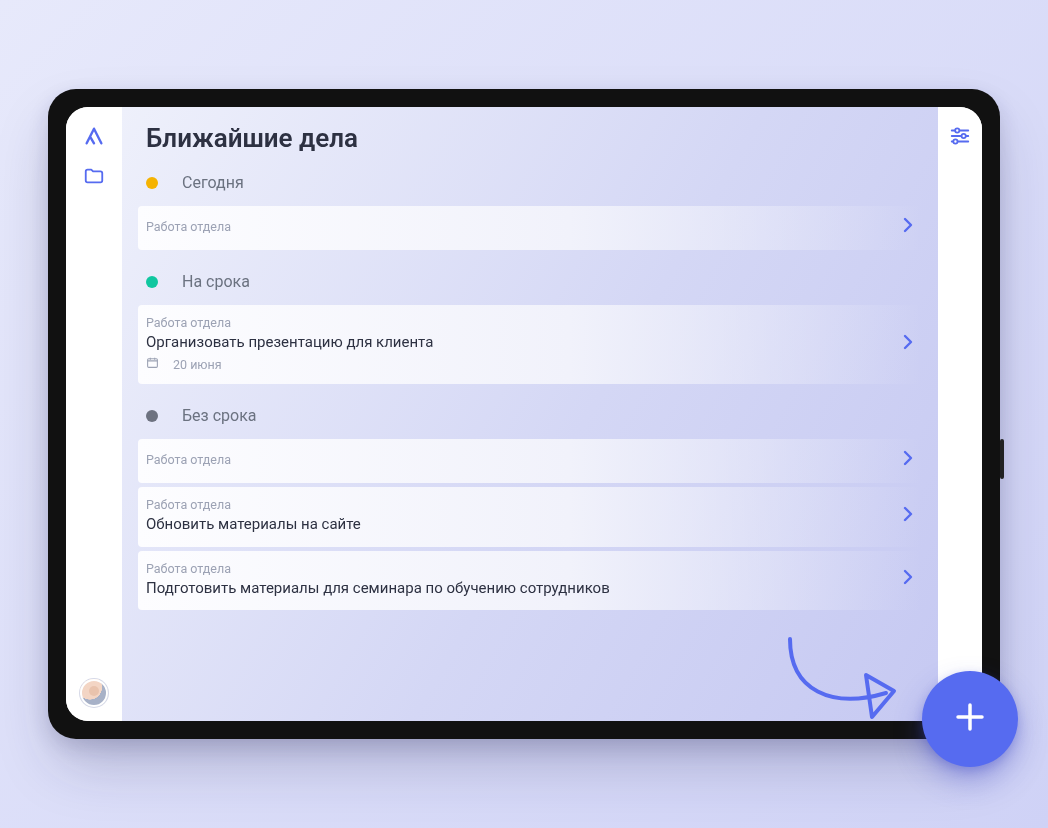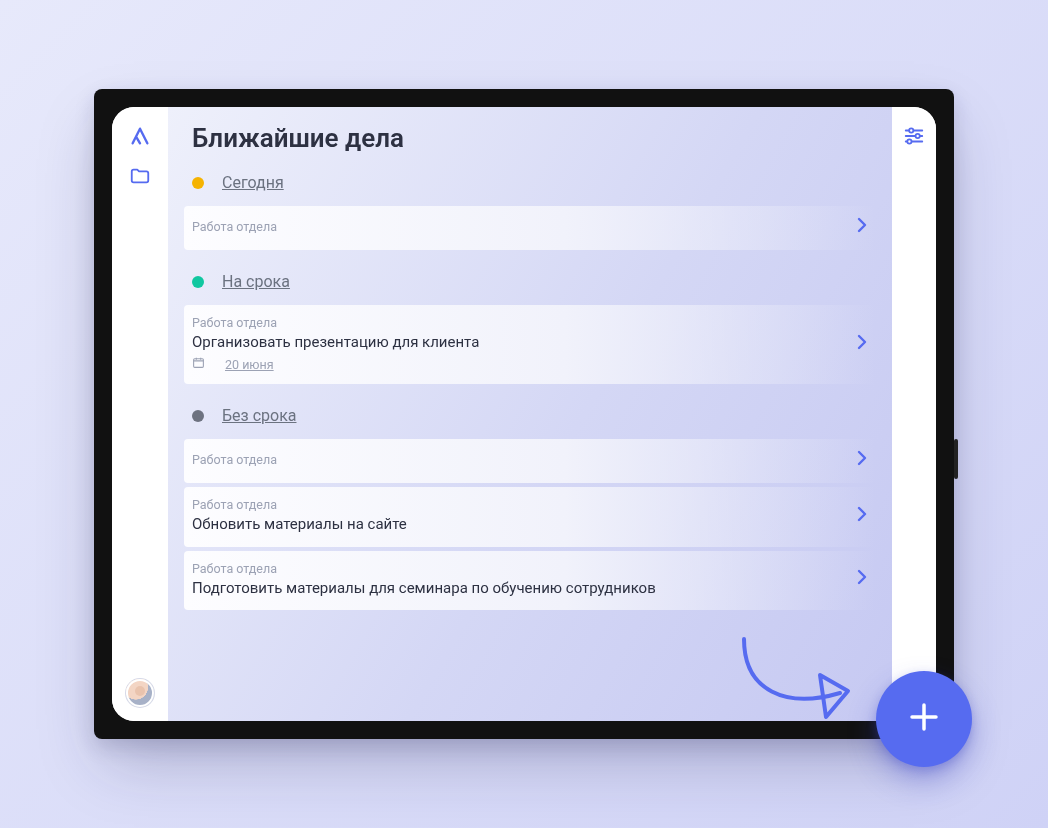--- a/index.html
+++ b/index.html
@@ -7,24 +7,24 @@
   body {
     font-family: -apple-system, BlinkMacSystemFont, "Segoe UI", Roboto, Arial, sans-serif;
     background: linear-gradient(135deg, #e7e9fb 0%, #cfd2f6 100%);
     display: flex;
     align-items: center;
     justify-content: center;
   }
 
   
   .tablet {
-    width: 860px;
+    width: 952px;
     height: 650px;
     background: #111;
-    border-radius: 8px;
+    border-radius: 28px;
     padding: 18px;
     box-shadow:
       0 30px 60px -10px rgba(30,30,80,.25),
       0 8px 20px rgba(30,30,80,.15);
     position: relative;
   }
   .tablet::after { 
     content:"";
     position:absolute;
     right:-4px; top:350px;
@@ -82,23 +82,23 @@
 
   .header {
     display:flex; align-items:center;
     padding: 16px 24px 6px;
   }
   .header h1{
     font-size: 26px; font-weight: 600; color:#2d3142;
   }
 
   .section-header {
-    display:flex; align-items:center; gap:18px;
+    display:flex; align-items:center; gap:24px;
     padding: 14px 24px 10px;
-    color:#6b7280; font-size:16px;text-decoration:underline;
+    color:#6b7280; font-size:16px;
   }
   .dot { width:12px; height:12px; border-radius:50%; display:inline-block; }
   .dot.today   { background:#f5b301; }
   .dot.week    { background:#10c7a0; }
   .dot.nodue   { background:#6d7280; }
 
   .group { padding: 0 16px 4px; }
   .task {
     background: linear-gradient(90deg,#fdfdff 0%, #f1f2fb 55%, rgba(241,242,251,0) 100%);
     border-radius: 4px;
@@ -109,21 +109,21 @@
   }
   .task-body { flex:1; min-width:0; }
   .task .category{
     font-size:12.5px; color:#9ca2b4; margin-bottom:2px;
   }
   .task .title{
     font-size:15px; color:#2d3142; line-height:1.35;
   }
   .task .meta{
     margin-top:4px; font-size:12.5px; color:#9ca2b4;
-    display:flex; align-items:center; gap:20px;text-decoration:underline;
+    display:flex; align-items:center; gap:14px;
   }
   .task .chevron{
     color:#566bf0; flex:0 0 auto; margin-left:20px;
   }
 
   
   .fab {
     position:absolute;
     right:-18px; bottom:-28px;
     width:96px; height:96px; border-radius:50%;

